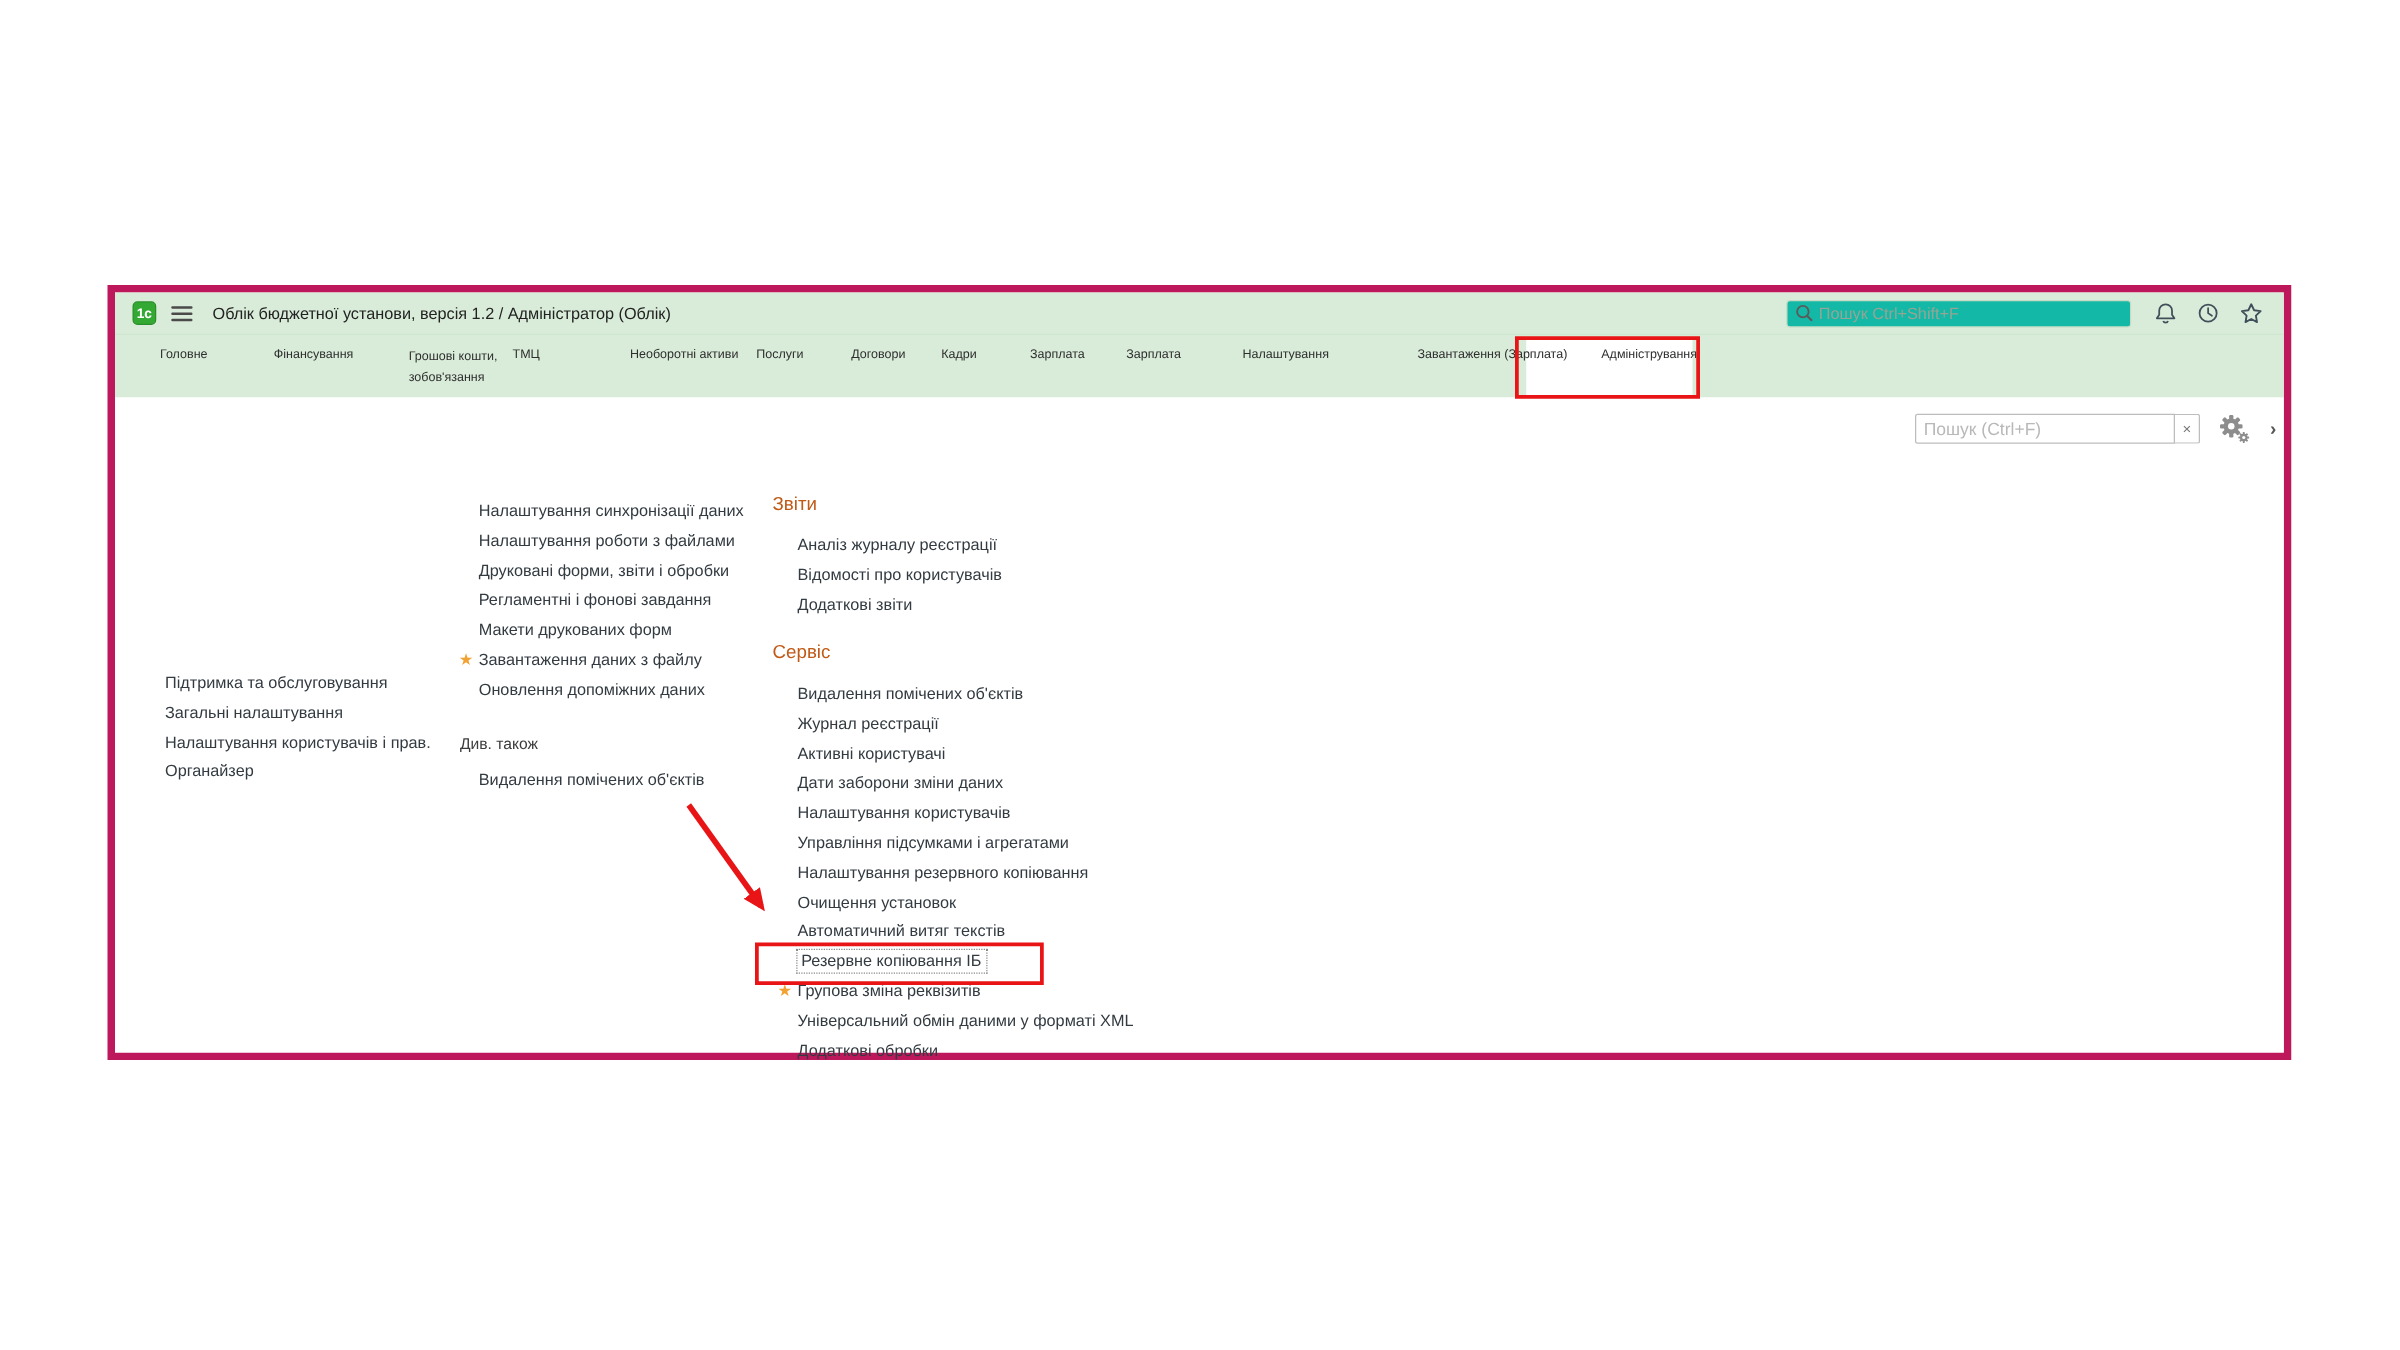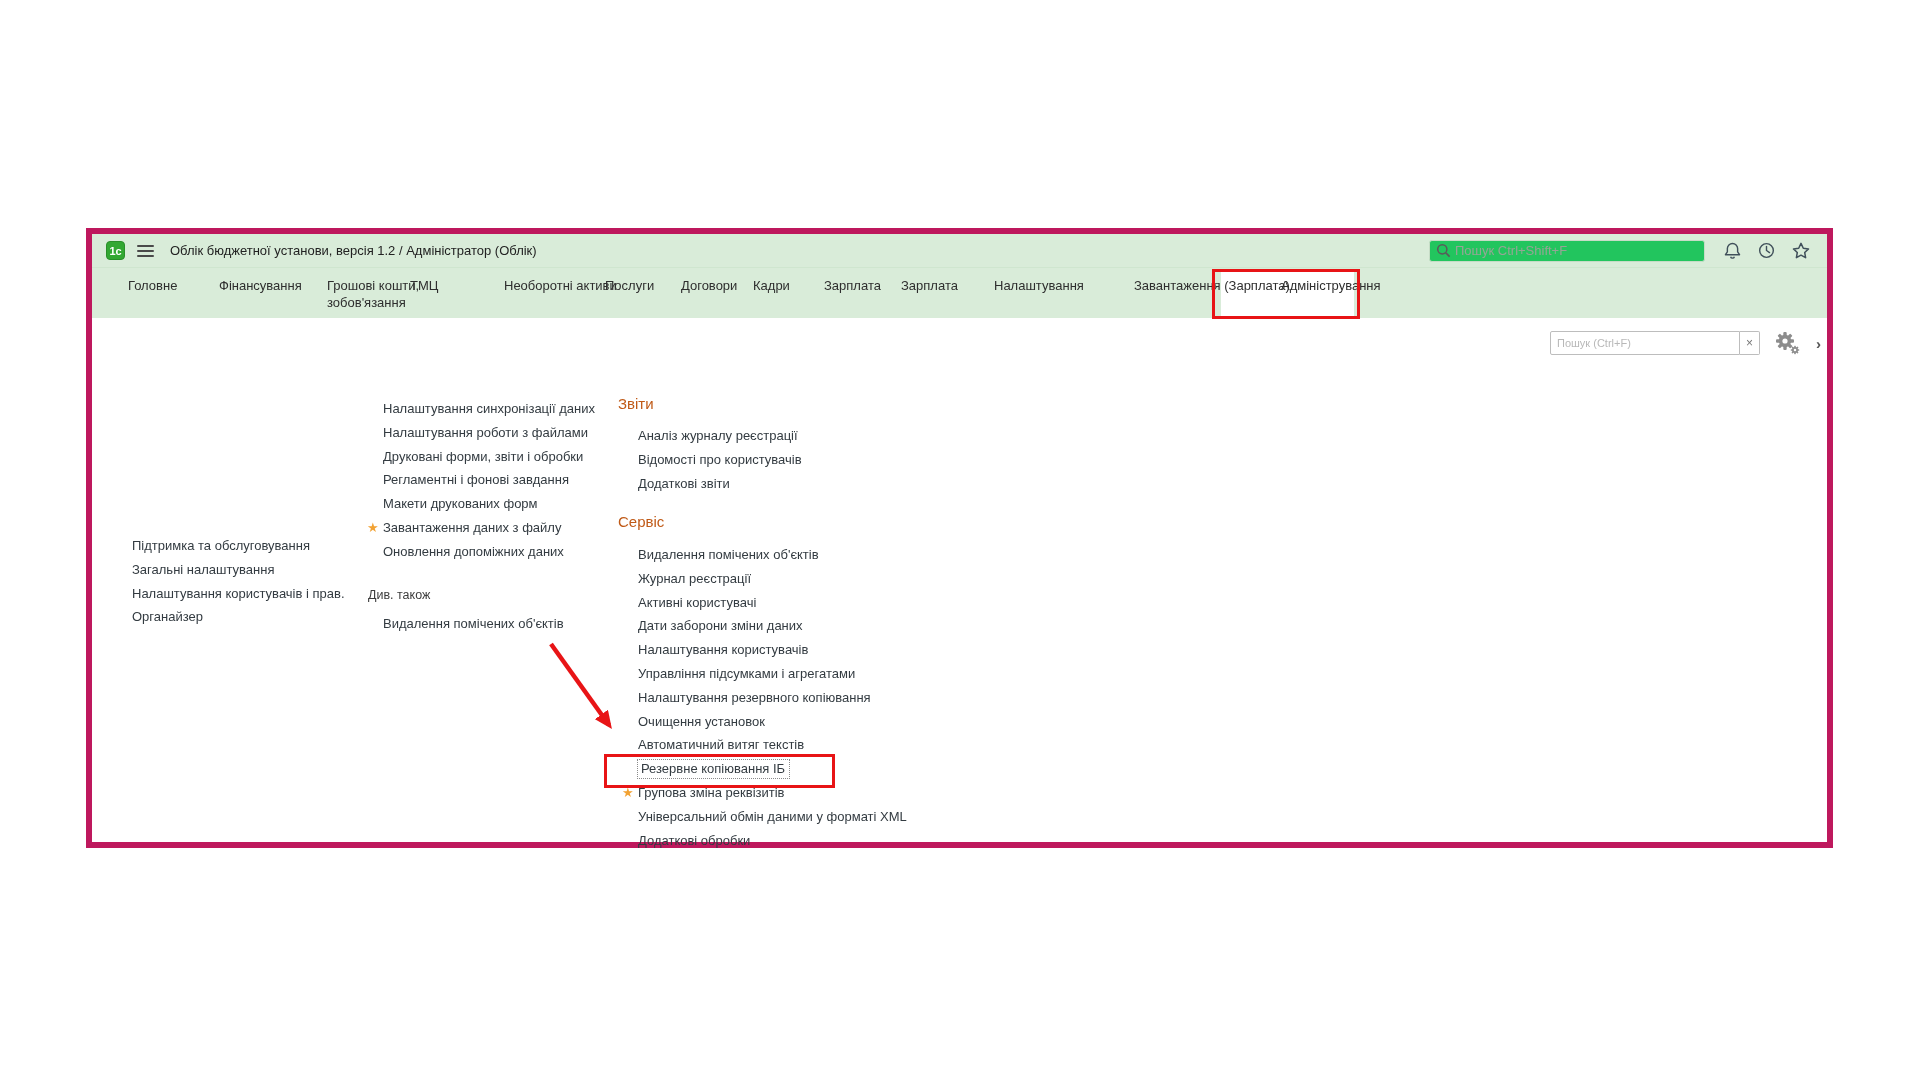--- a/index.html
+++ b/index.html
@@ -23,50 +23,50 @@
     width:19px;height:19px;border-radius:4px;background:#33a833;
     color:#fff;font-weight:bold;font-size:11px;line-height:19px;text-align:center;
     margin-left:14px;flex:0 0 auto;border:1px solid #2a8f2a;box-sizing:border-box;
   }
   .hamburger{margin-left:12px;width:17px;flex:0 0 auto;cursor:pointer;}
   .hamburger div{height:2px;background:#4a4a4a;margin:3px 0;border-radius:1px;}
   .apptitle{margin-left:16px;font-size:13px;color:#222;white-space:nowrap;}
   .tb-spacer{flex:1 1 auto;}
   .tb-search{
     position:relative;width:276px;height:22px;flex:0 0 auto;
-    background:#22c55e;border:1px solid #c6dcc6;border-radius:3px;box-sizing:border-box;
+    background:#14b8a6;border:1px solid #c6dcc6;border-radius:3px;box-sizing:border-box;
     display:flex;align-items:center;
   }
   .tb-search svg{margin:0 4px 0 6px;flex:0 0 auto;}
   .tb-search input{
     border:none;outline:none;background:transparent;flex:1;
     font-size:13px;color:#333;font-family:inherit;padding:0;
   }
   .tb-search input::placeholder{color:#95a595;}
   .tb-icons{display:flex;align-items:center;gap:15px;margin:0 16px 0 18px;flex:0 0 auto;}
   .tb-icons .ic{cursor:pointer;display:flex;}
   
   .tabsbar{
     position:absolute;left:0;top:34px;right:0;height:50px;background:#d9ecd9;
   }
   .tab{
-    position:absolute;top:10px;font-size:13px;color:#2e2e2e;cursor:pointer;white-space:nowrap;
+    position:absolute;top:10px;font-size:10px;color:#2e2e2e;cursor:pointer;white-space:nowrap;
   }
   .tab--wrap{white-space:normal;width:100px;line-height:17px;}
   .active-tab-bg{
     position:absolute;top:2px;height:48px;left:1129px;width:133px;background:#ffffff;
   }
   
   .content{position:absolute;left:0;top:84px;right:0;bottom:0;background:#fff;}
   .find-row{
     position:absolute;top:13px;right:4px;display:flex;align-items:center;
   }
   .find-input{
-    width:190px;height:24px;border:1px solid #bdbdbd;border-radius:2px 0 0 2px;
-    font-size:11px;padding:0 6px;color:#333;font-family:inherit;outline:none;box-sizing:border-box;
+    width:208px;height:24px;border:1px solid #bdbdbd;border-radius:2px 0 0 2px;
+    font-size:14px;padding:0 6px;color:#333;font-family:inherit;outline:none;box-sizing:border-box;
   }
   .find-input::placeholder{color:#b8b8b8;}
   .find-clear{
     width:20px;height:24px;border:1px solid #bdbdbd;border-left:none;background:#fff;
     border-radius:0 2px 2px 0;font-size:12px;color:#777;cursor:pointer;
     display:flex;align-items:center;justify-content:center;box-sizing:border-box;
   }
   .gear-wrap{margin-left:14px;cursor:pointer;display:flex;}
   .chev{margin-left:16px;margin-right:2px;color:#555;font-size:15px;font-weight:bold;cursor:pointer;}
   

